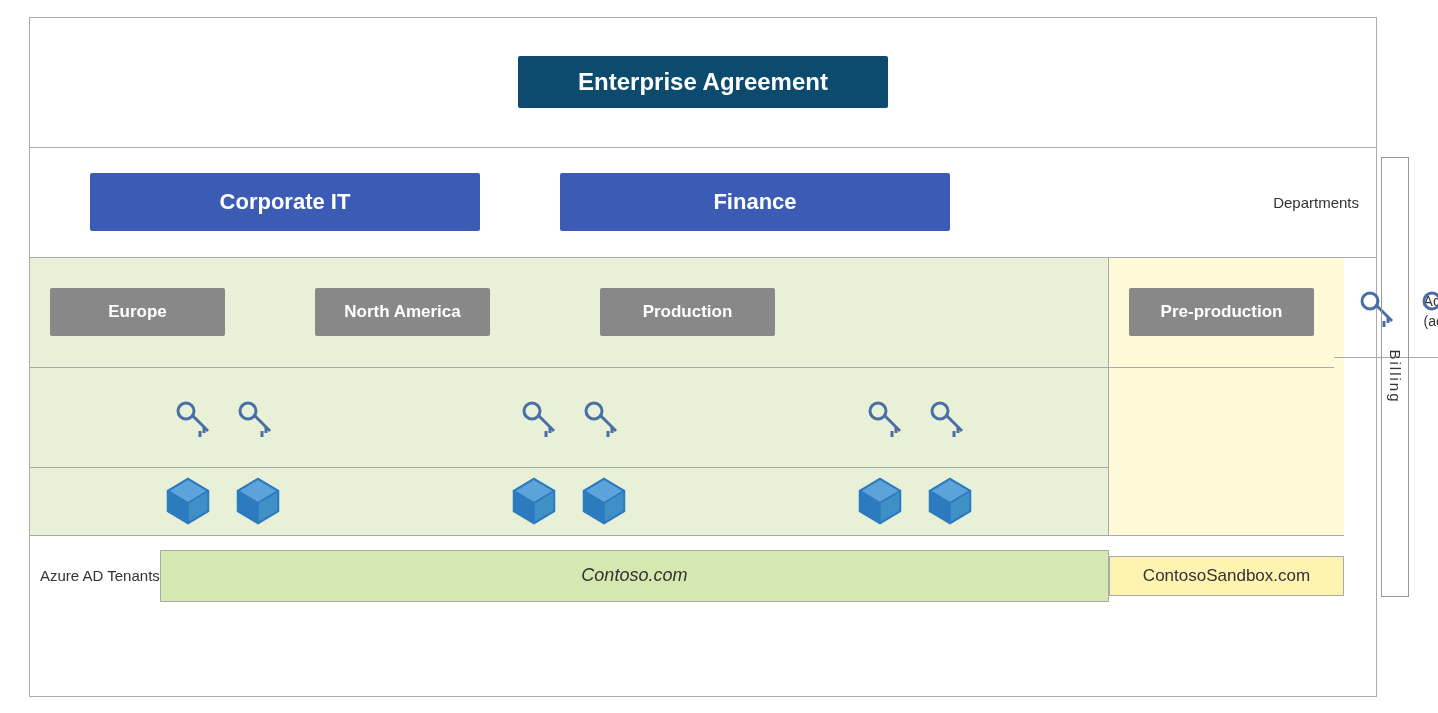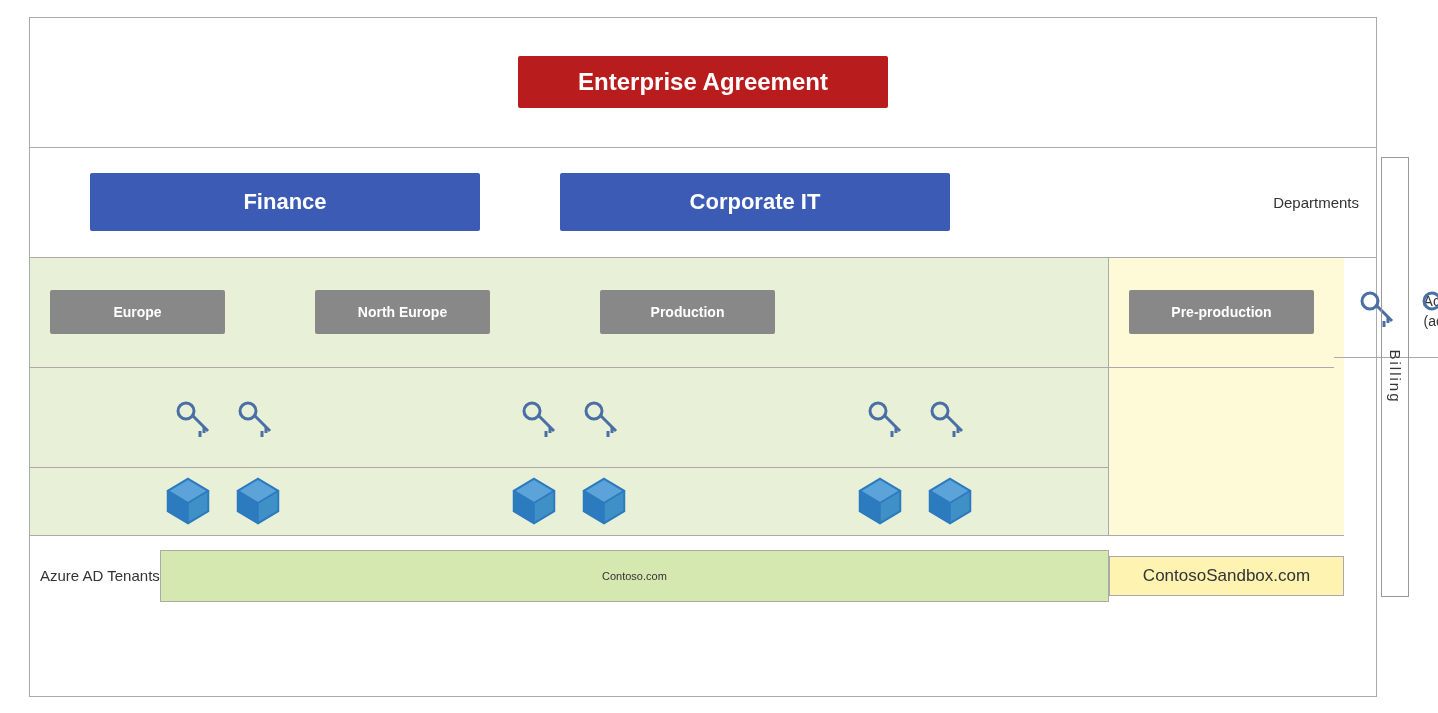--- a/index.html
+++ b/index.html
@@ -50,21 +50,21 @@
 
     
     .ea-row {
       border-bottom: 1.5px solid #aaa;
       height: 130px;
       display: flex;
       align-items: center;
       justify-content: center;
     }
     .ea-box {
-      background: #b91c1c;
+      background: #0c4a6e;
       color: #fff;
       font-size: 24px;
       font-weight: 600;
       padding: 12px 60px;
       border-radius: 2px;
     }
 
     
     .dept-row {
       border-bottom: 1.5px solid #aaa;
@@ -130,21 +130,21 @@
       transform: translateY(-50%);
       font-size: 14px;
       color: #333;
       line-height: 1.4;
       white-space: nowrap;
     }
 
     .account-box {
       background: #888;
       color: #fff;
-      font-size: 14px;
+      font-size: 17px;
       font-weight: 700;
       padding: 14px 0;
       border-radius: 2px;
       text-align: center;
       width: 175px;
     }
     .account-box.pre-prod {
       width: 185px;
     }
 
@@ -204,22 +204,23 @@
       padding-left: 10px;
     }
     .tenant-box-green {
       background: #d4e8b0;
       border: 1px solid #aaa;
       flex: 1;
       height: 52px;
       display: flex;
       align-items: center;
       justify-content: center;
-      font-size: 11px;
-      color: #333;
+      font-size: 18px;
+      color: #333;
+      font-style: italic;
     }
     .tenant-box-yellow {
       background: #fef3b0;
       border: 1px solid #aaa;
       width: 235px;
       height: 40px;
       display: flex;
       align-items: center;
       justify-content: center;
       font-size: 17px;
@@ -255,36 +256,36 @@
 <div class="diagram-wrapper">
 
   <div class="main-area">
 
     <div class="ea-row">
       <div class="ea-box">Enterprise Agreement</div>
     </div>
 
     <div class="dept-row">
       <div class="dept-boxes">
+        <div class="dept-box">Corporate IT</div>
         <div class="dept-box">Finance</div>
-        <div class="dept-box">Corporate IT</div>
       </div>
       <div class="dept-label">Departments</div>
     </div>
 
     <div class="lower-container">
       <div class="sections-wrapper">
 
         <div class="green-section">
 
           <div class="accounts-row">
 
             <div class="account-box">Europe</div>
             <div style="width:30px;"></div>
-            <div class="account-box">North Europe</div>
+            <div class="account-box">North America</div>
             <div style="width:50px;"></div>
 
             <div class="account-box">Production</div>
           </div>
 
           <div class="subscriptions-row">
 
             <div class="icon-group">
               <svg class="key-icon" viewBox="0 0 44 44" fill="none">
                 <circle cx="16" cy="16" r="8" stroke="#4a6fa5" stroke-width="3" fill="none"></circle>

